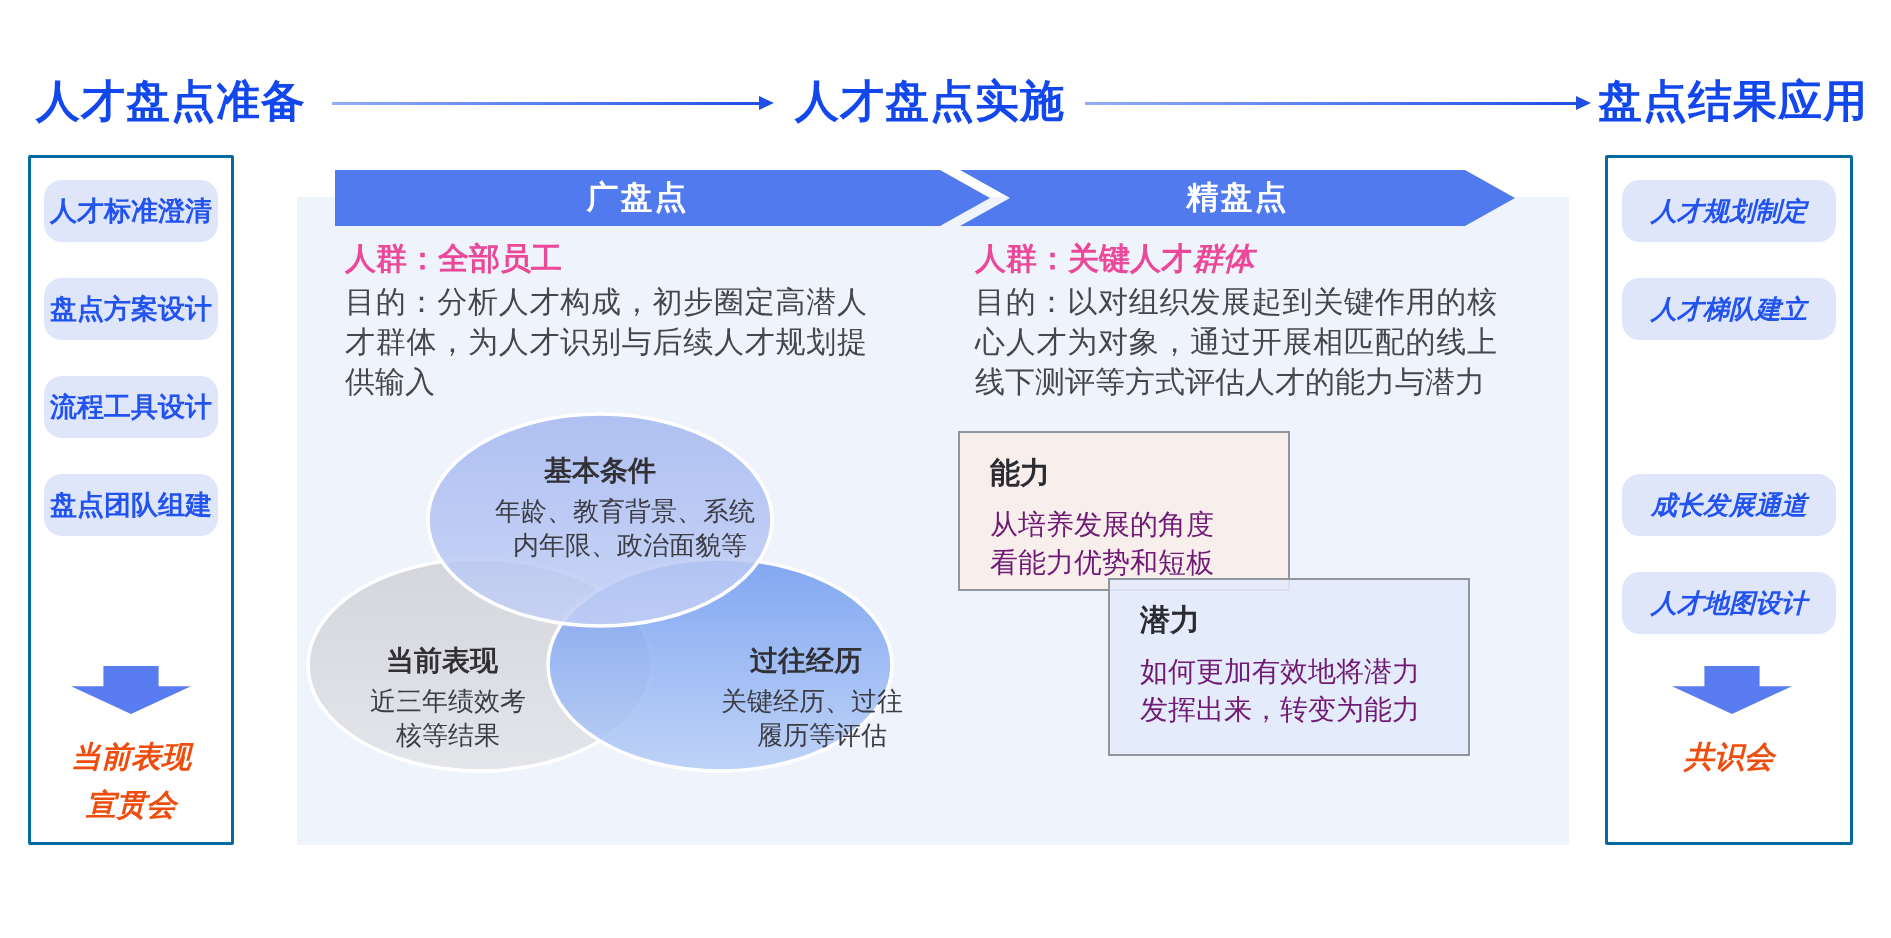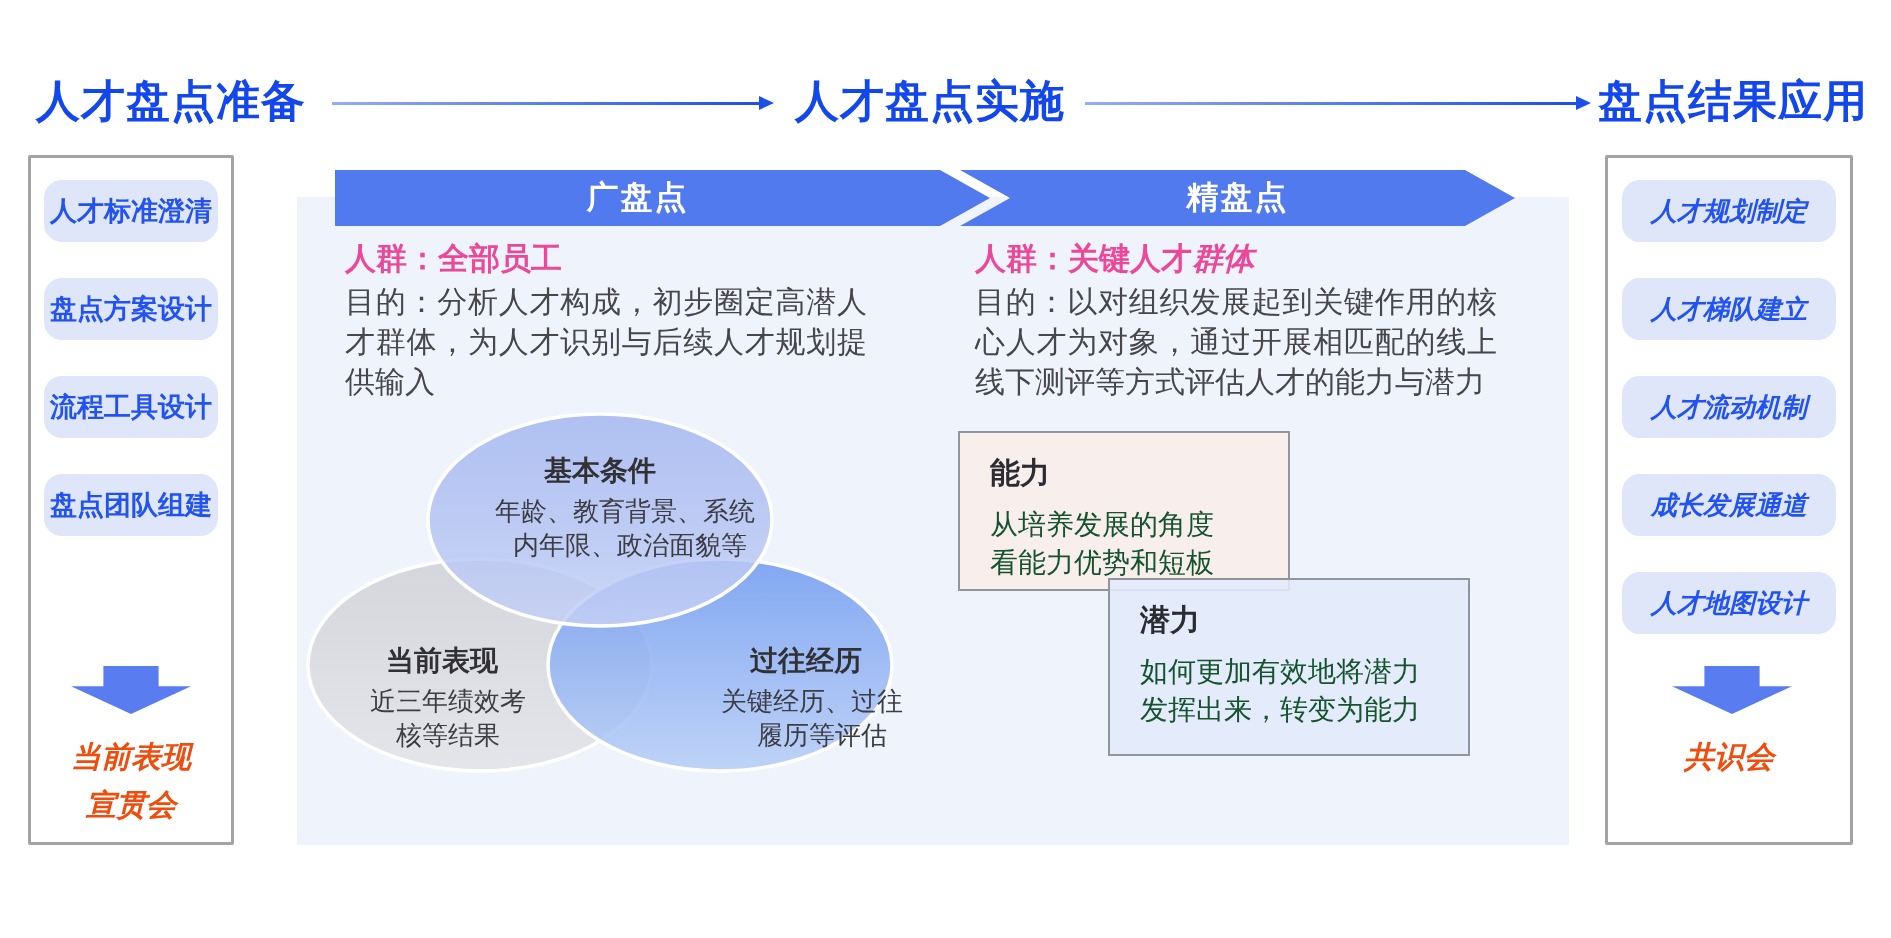--- a/index.html
+++ b/index.html
@@ -16,21 +16,21 @@
   .title-mid{left:795px;}
   .title-right{left:1598px;}
   .harrow{position:absolute;top:102px;height:3px;background:linear-gradient(90deg,#93adf6,#1d4fe8);}
   .harrow .head{
     position:absolute;right:-14px;top:-6px;width:0;height:0;
     border-left:15px solid #1d4fe8;border-top:7px solid transparent;border-bottom:7px solid transparent;
   }
   .harrow1{left:332px;width:428px;}
   .harrow2{left:1085px;width:492px;}
   
-  .side-box{position:absolute;top:155px;height:690px;border:3px solid #a3a3a3;border-radius:2px;background:#ffffff;box-sizing:border-box;}
+  .side-box{position:absolute;top:155px;height:690px;border:3px solid #0369a1;border-radius:2px;background:#ffffff;box-sizing:border-box;}
   .side-box.left{left:28px;width:206px;}
   .side-box.right{left:1605px;width:248px;}
   .pill{
     position:absolute;height:62px;border-radius:18px;background:#dfe6fa;
     display:flex;align-items:center;justify-content:center;
     color:#2253f0;font-weight:800;font-size:27px;white-space:nowrap;
   }
   .side-box.left .pill{left:13px;width:174px;}
   .side-box.right .pill{left:14px;width:214px;font-style:italic;font-size:26px;}
   .pill.p0{top:22px;} .pill.p1{top:120px;} .pill.p2{top:218px;} .pill.p3{top:316px;} .pill.p4{top:414px;}
@@ -65,21 +65,21 @@
   
   .venn{position:absolute;left:300px;top:400px;}
   .venn text{font-family:"Liberation Sans","DejaVu Sans",sans-serif;}
   .venn .vt{font-size:28px;font-weight:bold;fill:#303035;}
   .venn .vb{font-size:26px;fill:#3c3c44;}
   
   .info-box{position:absolute;border:2px solid #90959e;box-sizing:border-box;padding:20px 0 0 30px;}
   .box-ability{left:958px;top:431px;width:332px;height:160px;background:rgba(248,237,235,0.96);}
   .box-potential{left:1108px;top:578px;width:362px;height:178px;background:rgba(226,233,250,0.88);}
   .info-box .bt{font-size:30px;font-weight:800;color:#2b2b31;margin-bottom:12px;}
-  .info-box .bl{font-size:28px;color:#14532d;line-height:38px;white-space:nowrap;}
+  .info-box .bl{font-size:28px;color:#701a75;line-height:38px;white-space:nowrap;}
 </style>
 </head>
 <body>
 
 <div class="canvas">
 
   <div class="main-title title-left">人才盘点准备</div>
   <div class="harrow harrow1">
       <span class="head"></span>
     </div>
@@ -150,21 +150,20 @@
   </div>
   <div class="info-box box-potential">
     <div class="bt">潜力</div>
     <div class="bl">如何更加有效地将潜力</div>
     <div class="bl">发挥出来，转变为能力</div>
   </div>
 
   <div class="side-box right">
     <div class="pill p0">人才规划制定</div>
     <div class="pill p1">人才梯队建立</div>
-    <div class="pill p2">人才流动机制</div>
     <div class="pill p3">成长发展通道</div>
     <div class="pill p4">人才地图设计</div>
     <div class="down-arrow"></div>
     <div class="side-footer">
       <div>共识会</div>
     </div>
   </div>
 
 </div>
 

